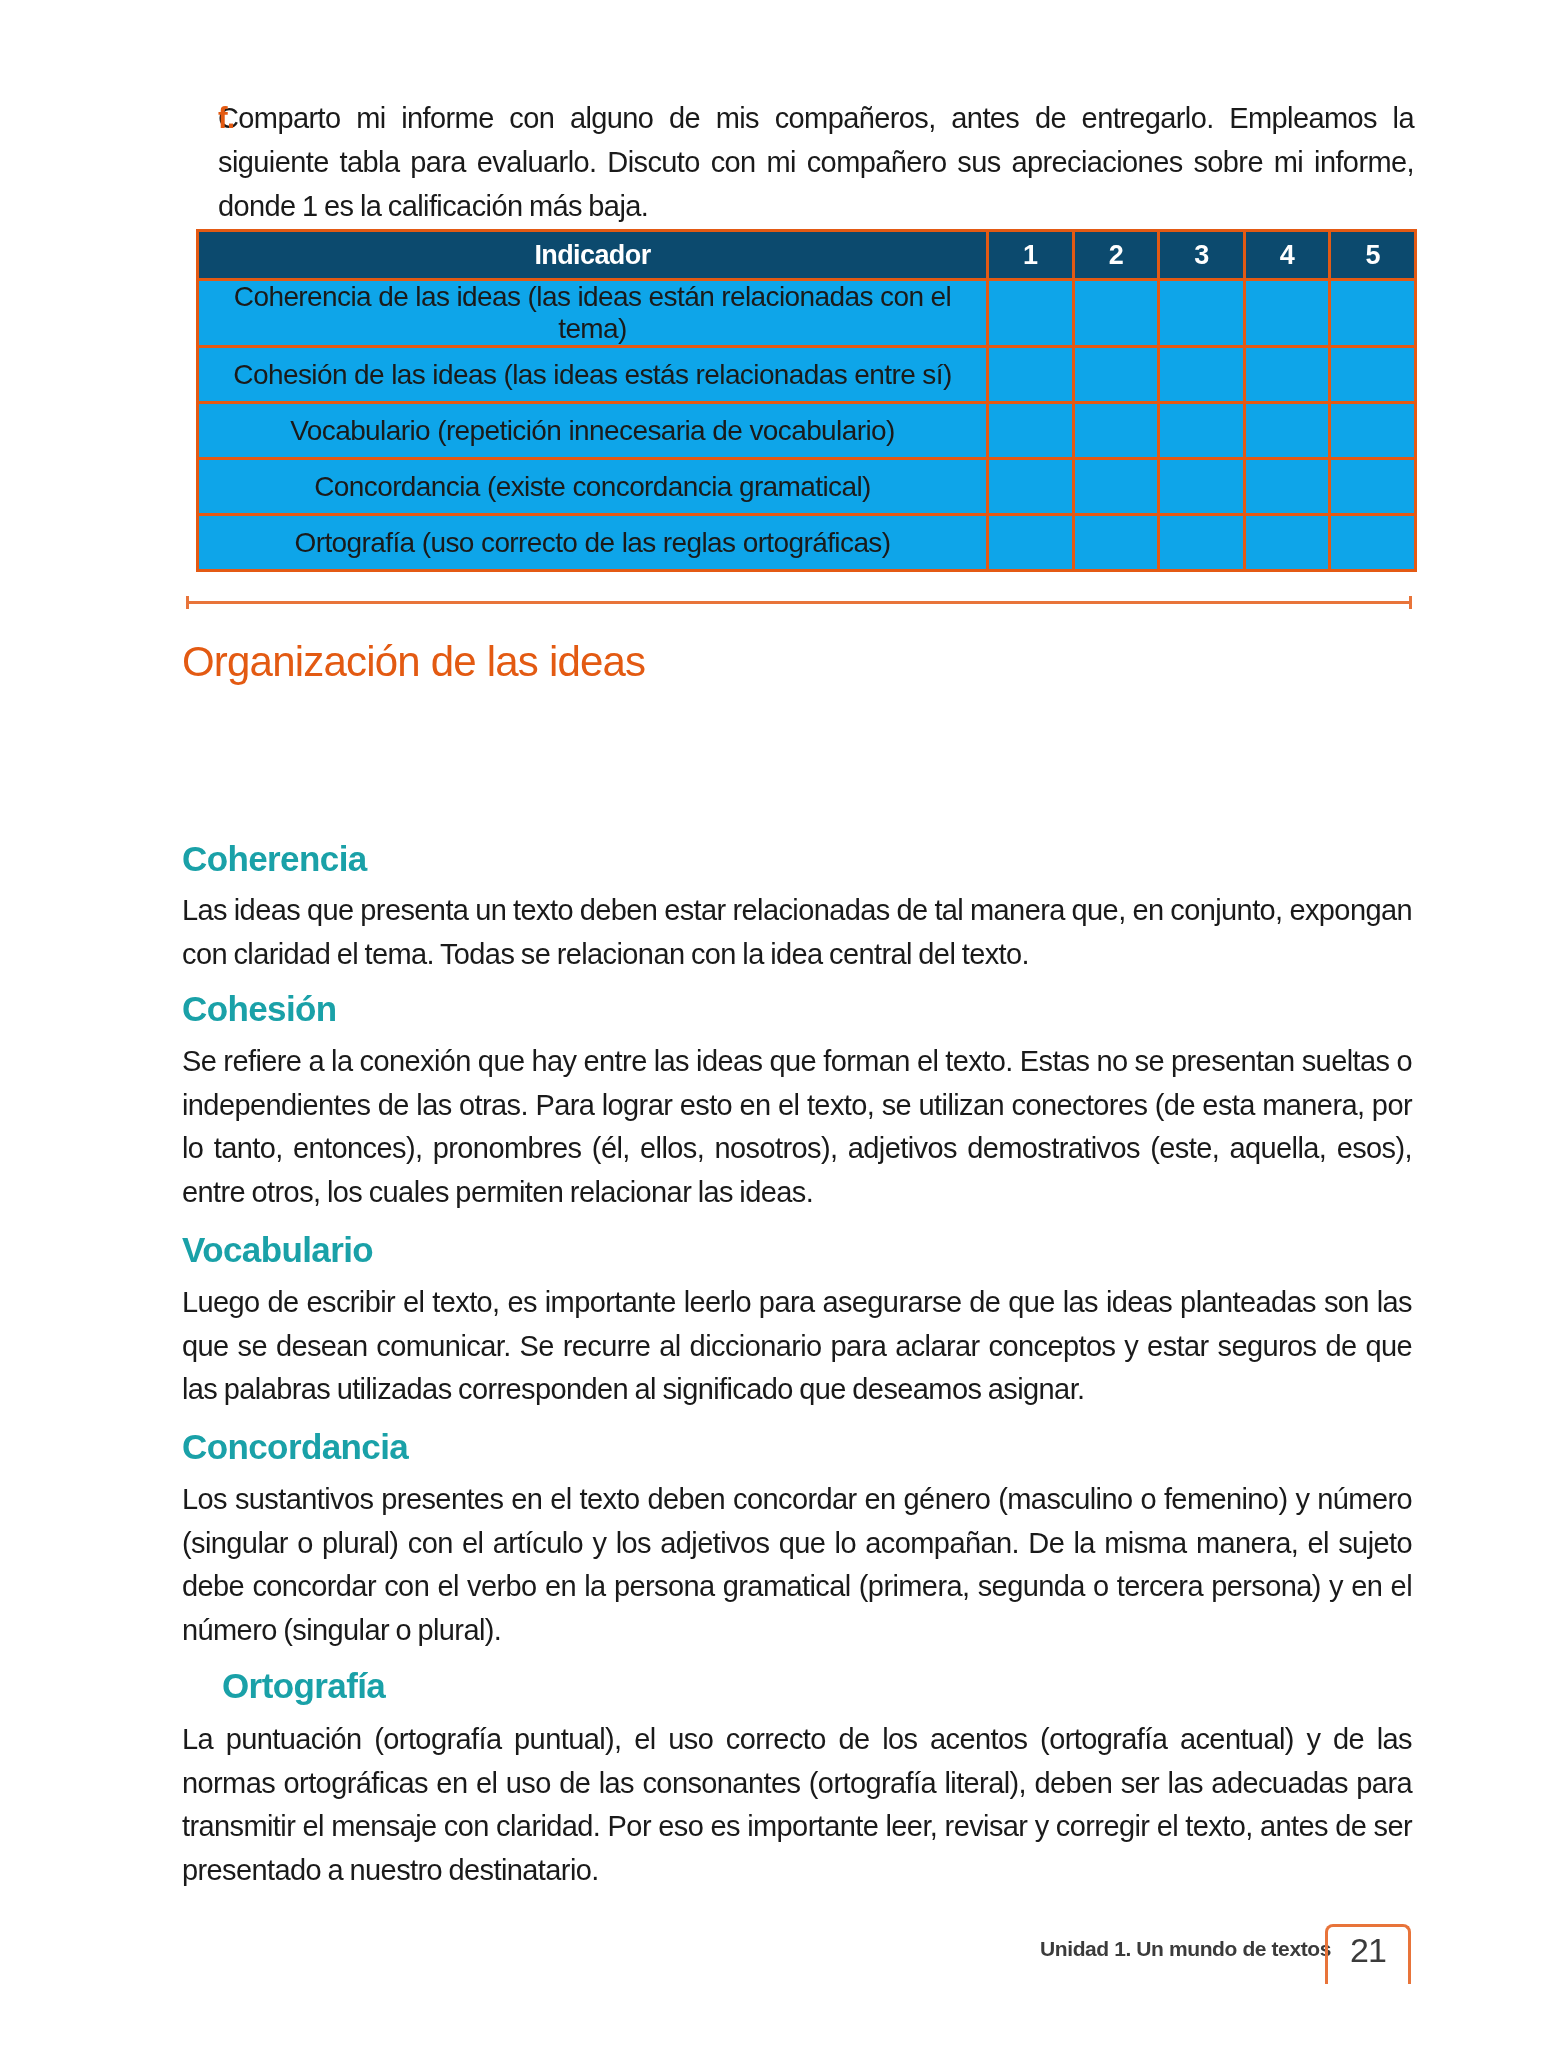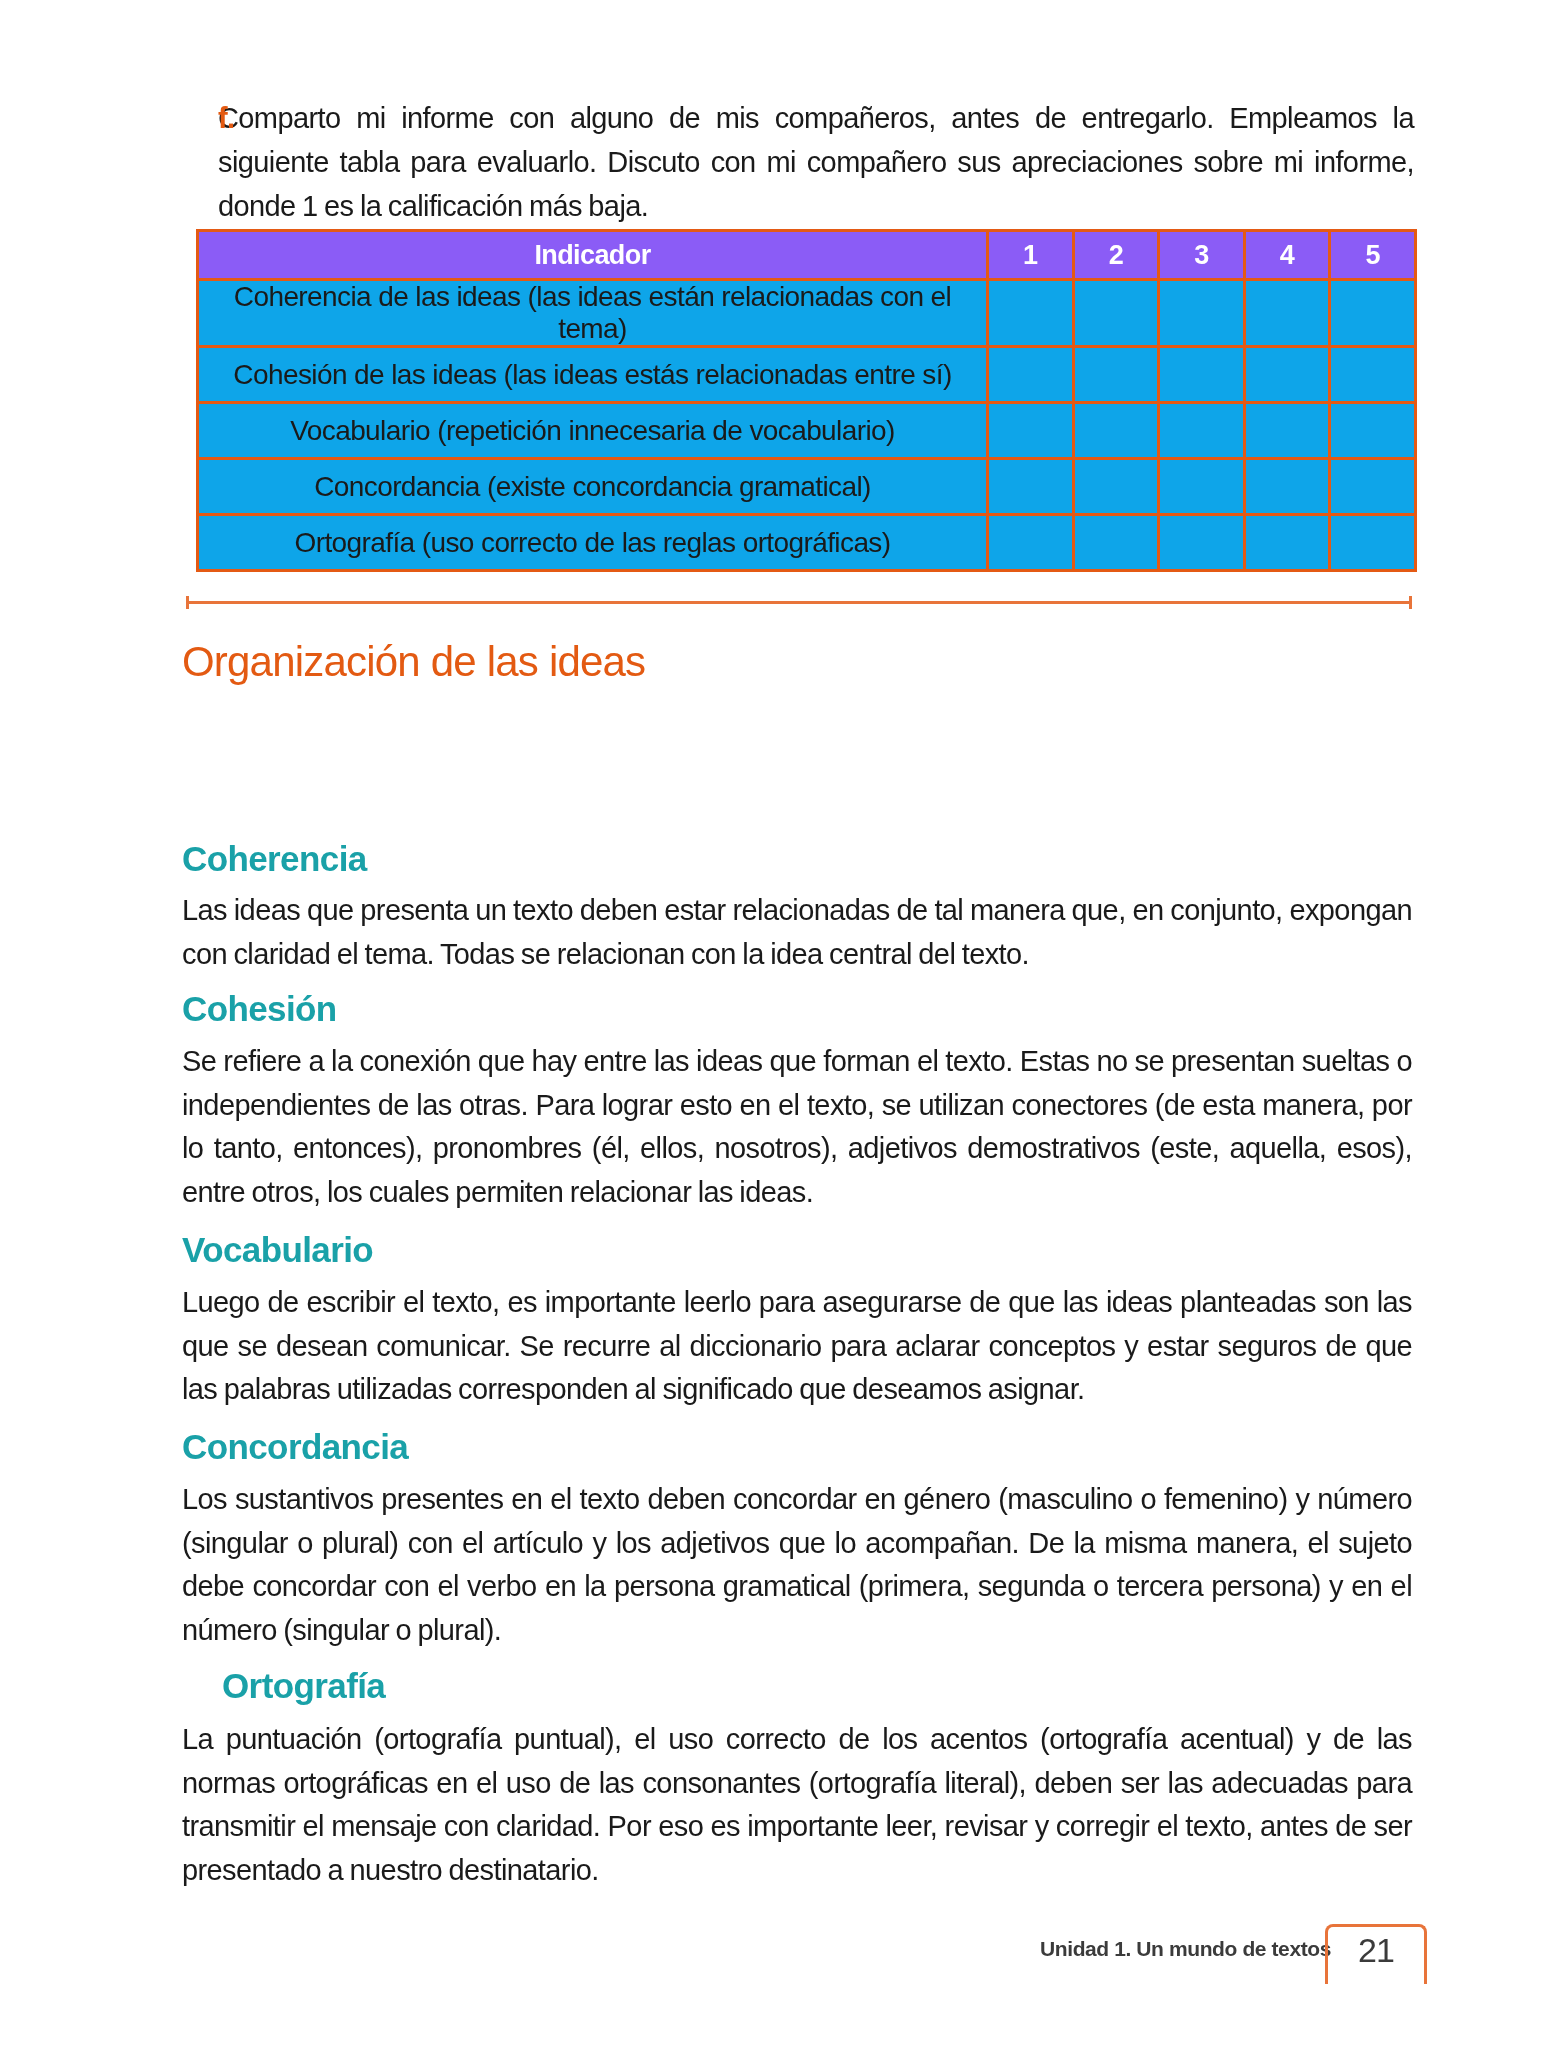--- a/index.html
+++ b/index.html
@@ -52,21 +52,21 @@
       top: 229px;
       width: 1218px;
       border-collapse: collapse;
       table-layout: fixed;
       font-size: 28px;
       letter-spacing: -0.6px;
     }
     .eval-table col.c-ind { width: 790px; }
     .eval-table col.c-score { width: 85.6px; }
     .eval-table th {
-      background: #8b5cf6;
+      background: #0c4a6e;
       color: #ffffff;
       height: 46px;
       font-weight: bold;
       font-size: 27px;
       padding: 0;
       border: 3px solid #e45a14;
       border-left: 3px solid #ffffff;
       text-align: center;
     }
     .eval-table th:first-child {
@@ -146,21 +146,21 @@
       top: 1937px;
       font-size: 21px;
       font-weight: bold;
       color: #3b3b3b;
       letter-spacing: -0.4px;
     }
     .page-tab {
       position: absolute;
       left: 1325px;
       top: 1924px;
-      width: 102px;
+      width: 86px;
       height: 60px;
       border: 3px solid #e8743a;
       border-bottom: none;
       border-radius: 8px 8px 0 0;
       box-sizing: border-box;
       text-align: center;
     }
     .page-number {
       display: block;
       font-size: 34px;

